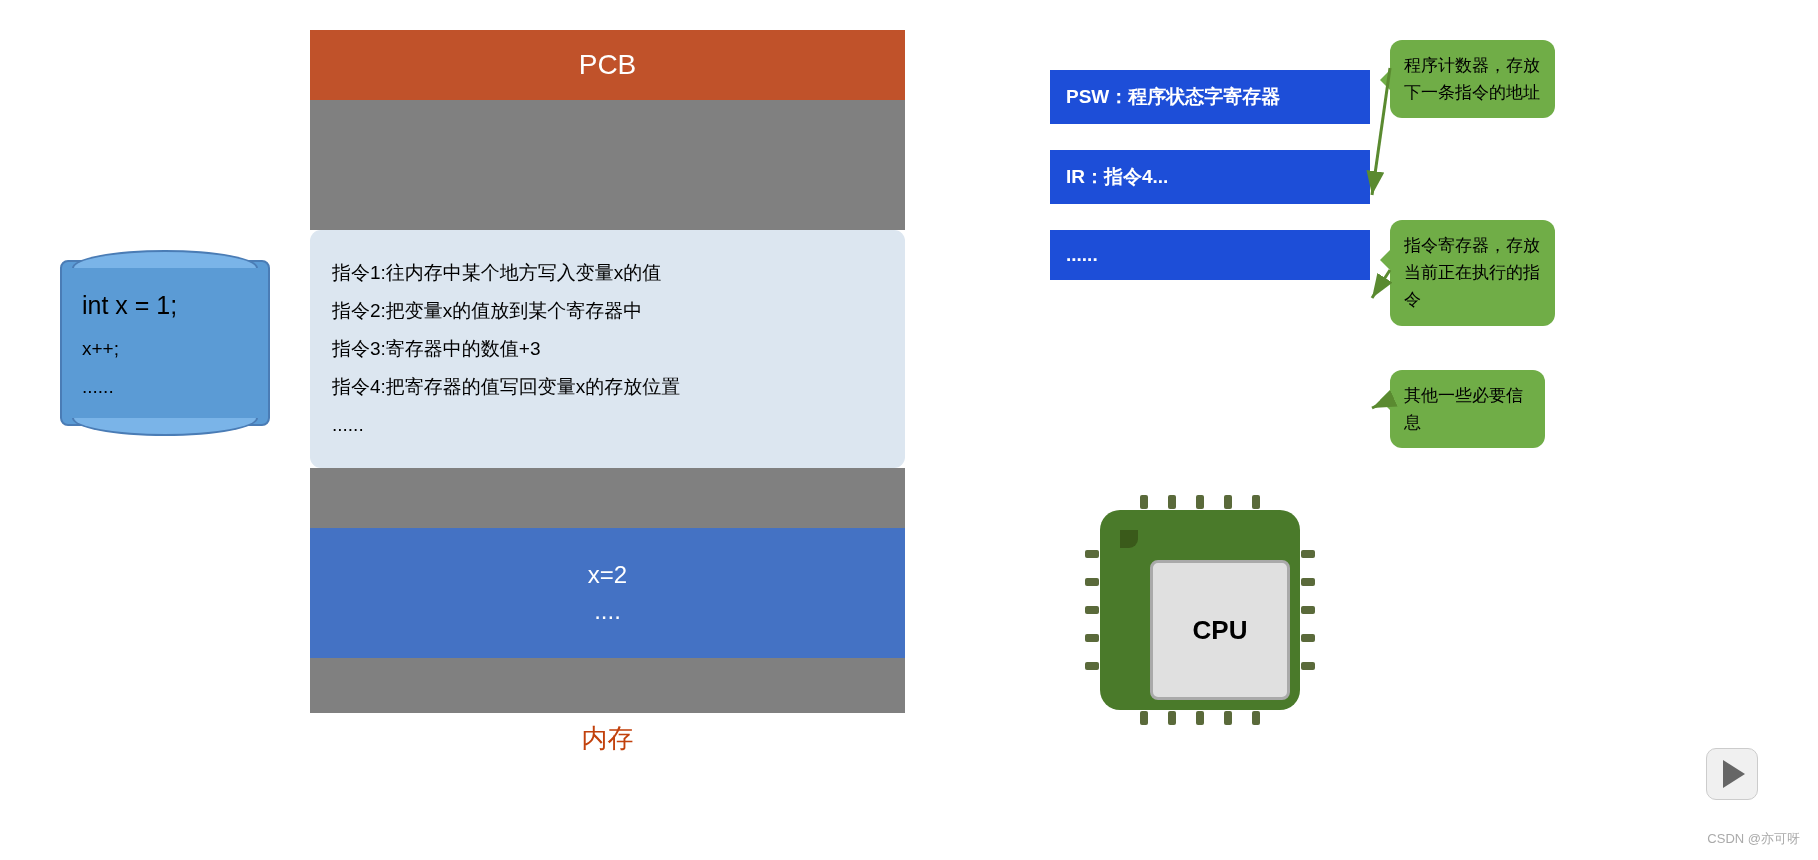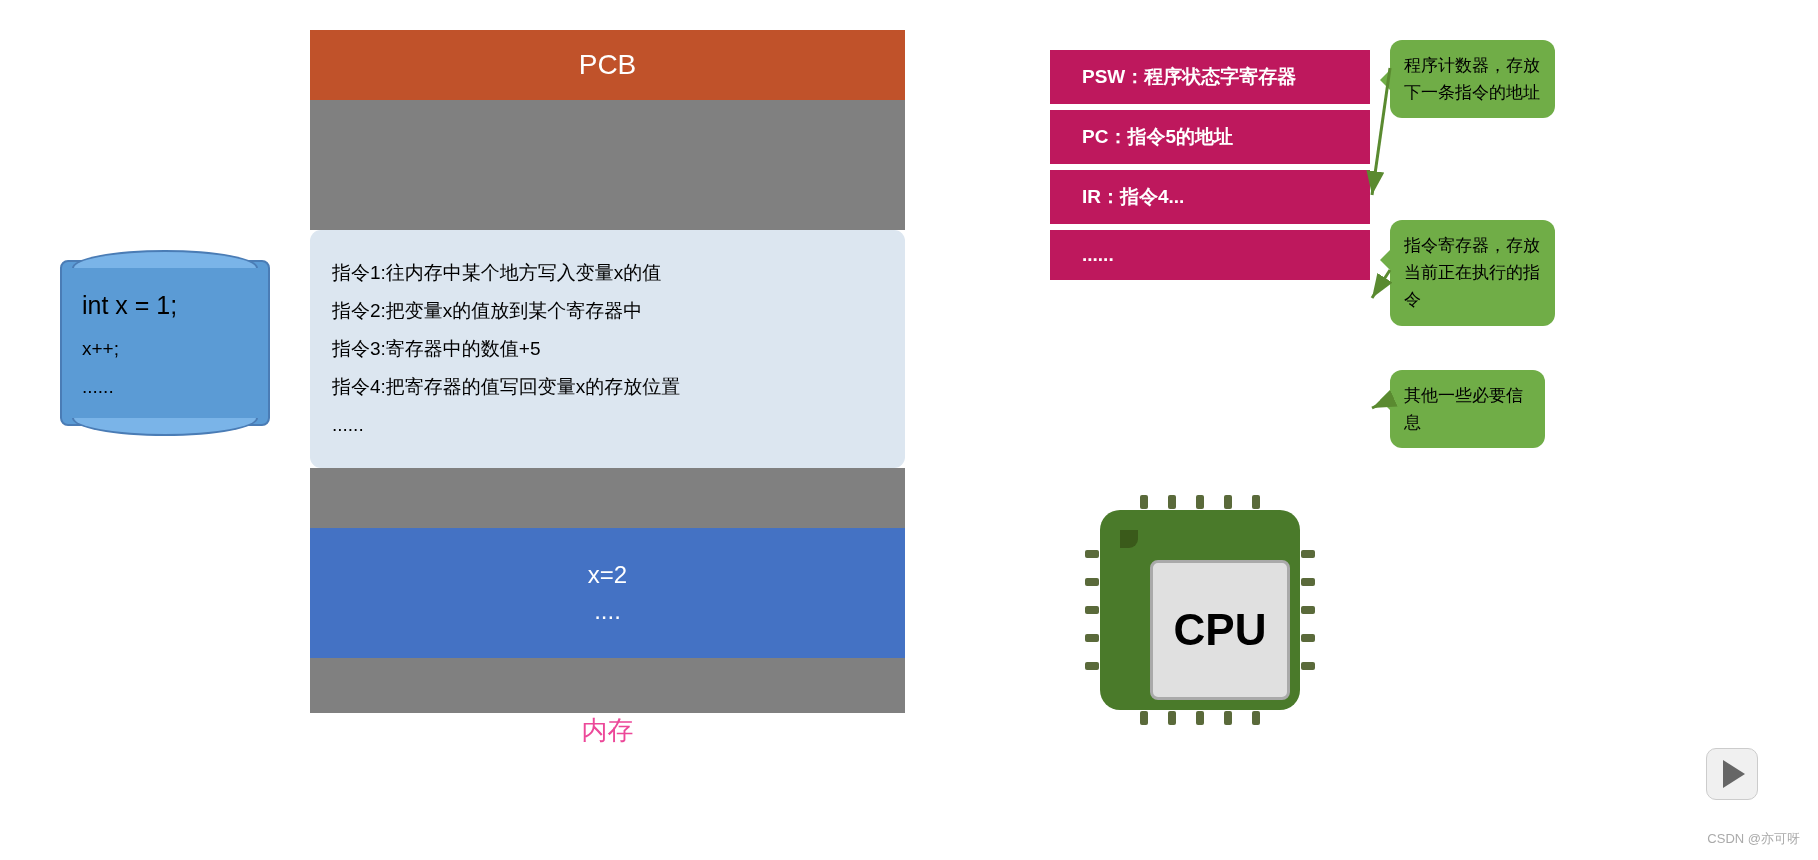--- a/index.html
+++ b/index.html
@@ -101,43 +101,44 @@
       color: #fff;
       font-size: 24px;
       gap: 8px;
     }
     .mem-gray3 {
       background: #808080;
       height: 55px;
     }
     .mem-label {
       text-align: center;
-      margin-top: 0;
+      margin-top: 8px;
       font-size: 26px;
-      color: #ec4899;
+      color: #c2410c;
     }
 
     
     .cpu-panel {
       position: absolute;
       left: 1050px;
       top: 50px;
       width: 320px;
       display: flex;
       flex-direction: column;
       gap: 6px;
     }
     .reg-row {
-      background: #be185d;
+      background: #1d4ed8;
       color: #fff;
       font-size: 19px;
-      padding: 14px 32px;
+      padding: 14px 16px;
       font-weight: bold;
       display: flex;
       align-items: center;
+      margin-top: 20px;
     }
 
     
     .bubble {
       position: absolute;
       background: #70ad47;
       color: #000;
       font-size: 17px;
       line-height: 1.6;
       padding: 12px 14px;
@@ -202,21 +203,21 @@
       position: absolute;
       left: 50px;
       top: 50px;
       width: 140px;
       height: 140px;
       background: #e0e0e0;
       border-radius: 8px;
       display: flex;
       align-items: center;
       justify-content: center;
-      font-size: 44px;
+      font-size: 26px;
       font-weight: bold;
       color: #000;
       border: 3px solid #aaa;
     }
     
     .chip-pins-top {
       position: absolute;
       top: 5px;
       left: 50px;
       width: 140px;
@@ -327,37 +328,36 @@
   </div>
 </div>
 
 <div class="memory-container">
   <div class="memory-block">
     <div class="mem-pcb">PCB</div>
     <div class="mem-gray1"></div>
     <div class="mem-instructions">
       <div>指令1:往内存中某个地方写入变量x的值</div>
       <div>指令2:把变量x的值放到某个寄存器中</div>
-      <div>指令3:寄存器中的数值+5</div>
+      <div>指令3:寄存器中的数值+3</div>
       <div>指令4:把寄存器的值写回变量x的存放位置</div>
       <div>......</div>
     </div>
     <div class="mem-gray2"></div>
     <div class="mem-data">
       <span>x=2</span>
       <span>....</span>
     </div>
     <div class="mem-gray3"></div>
   </div>
   <div class="mem-label">内存</div>
 </div>
 
 <div class="cpu-panel">
   <div class="reg-row">PSW：程序状态字寄存器</div>
-  <div class="reg-row">PC：指令5的地址</div>
   <div class="reg-row">IR：指令4...</div>
   <div class="reg-row">......</div>
 </div>
 
 <div class="bubble bubble-pc-counter">
   <span>程序计数器，存放下一条指令的地址</span>
 </div>
 
 <div class="bubble bubble-ir">
   <span>指令寄存器，存放当前正在执行的指令</span>

